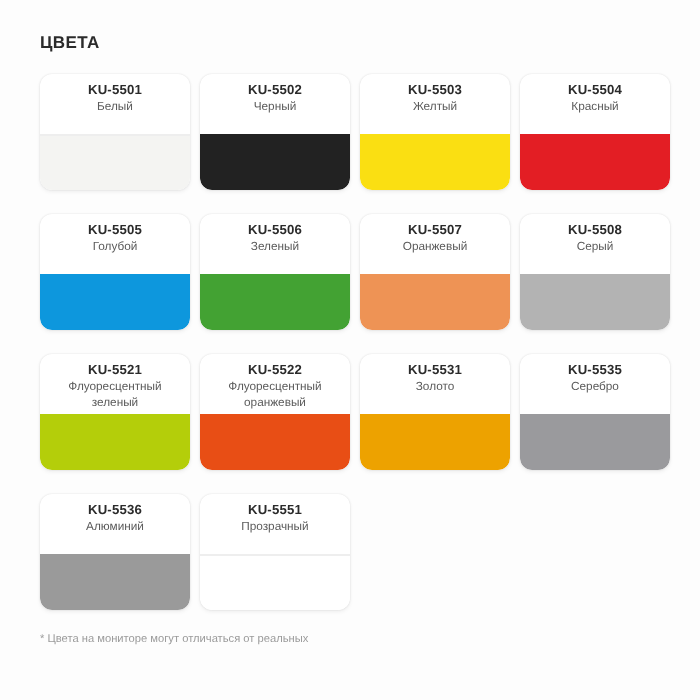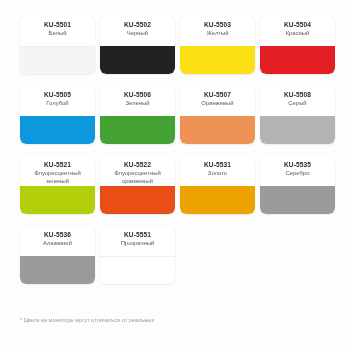--- a/index.html
+++ b/index.html
@@ -90,20 +90,21 @@
     color: #9b9b9b;
     line-height: 8px;
     white-space: nowrap;
   }
 </style>
 </head>
 <body style="background: rgb(253, 253, 253);">
 
 <div class="page">
 
+  <h1 class="page-title">ЦВЕТА</h1>
 
   <div class="swatch-grid">
       <div class="swatch-card">
         <div class="swatch-label">
           <div class="swatch-code">KU-5501</div>
           <div class="swatch-name">Белый</div>
         </div>
         <div class="swatch-chip bordered" style="background: rgb(244, 244, 242);"></div>
       </div>
       <div class="swatch-card">

